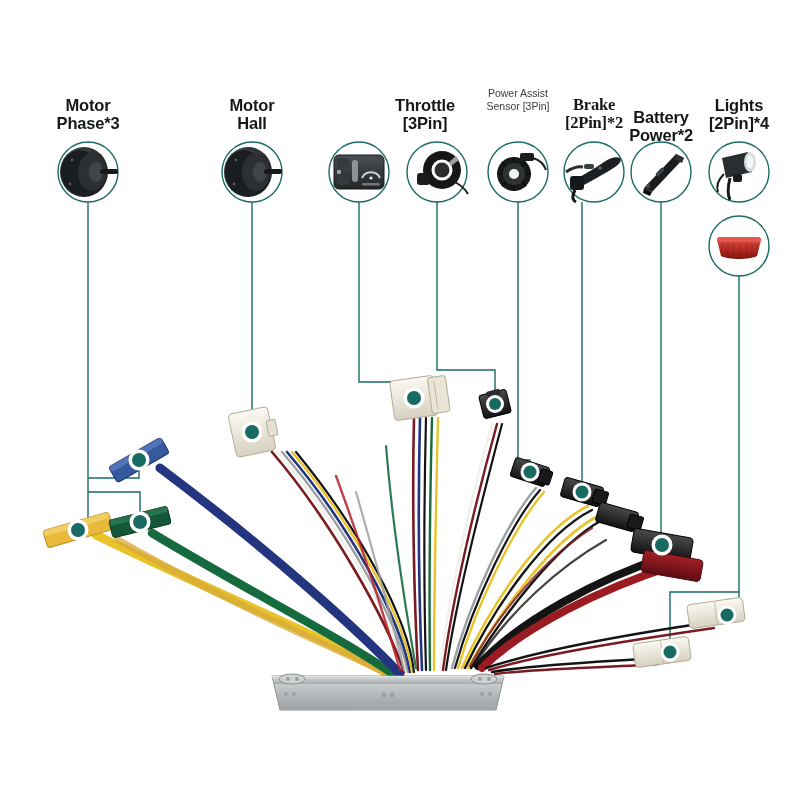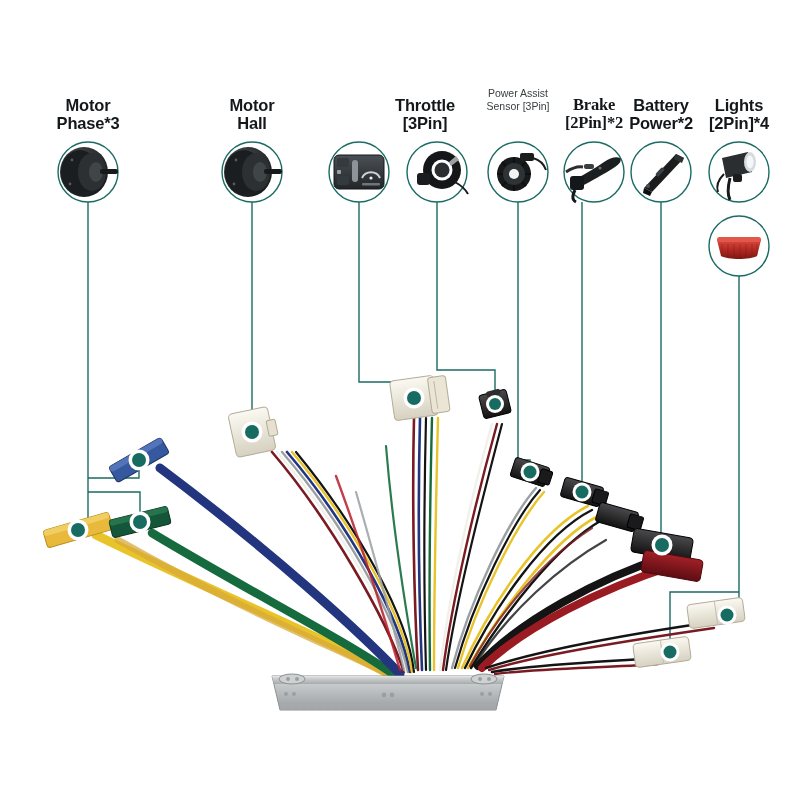--- a/index.html
+++ b/index.html
@@ -425,19 +425,19 @@
 
   <div class="label big" style="left:373px;top:96px;width:104px;">Throttle
 [3Pin]</div>
 
   <div class="label small" style="left:470px;top:87px;width:96px;">Power Assist
 Sensor [3Pin]</div>
 
   <div class="label big" style="left:544px;top:96px;width:100px;font-family:Liberation Serif, serif;">Brake
 [2Pin]*2</div>
 
-  <div class="label big" style="left:608px;top:96px;width:106px;">Battery
+  <div class="label big" style="left:608px;top:108px;width:106px;">Battery
 Power*2</div>
 
   <div class="label big" style="left:688px;top:96px;width:102px;">Lights
 [2Pin]*4</div>
 
 </div>
 
 </body></html>

